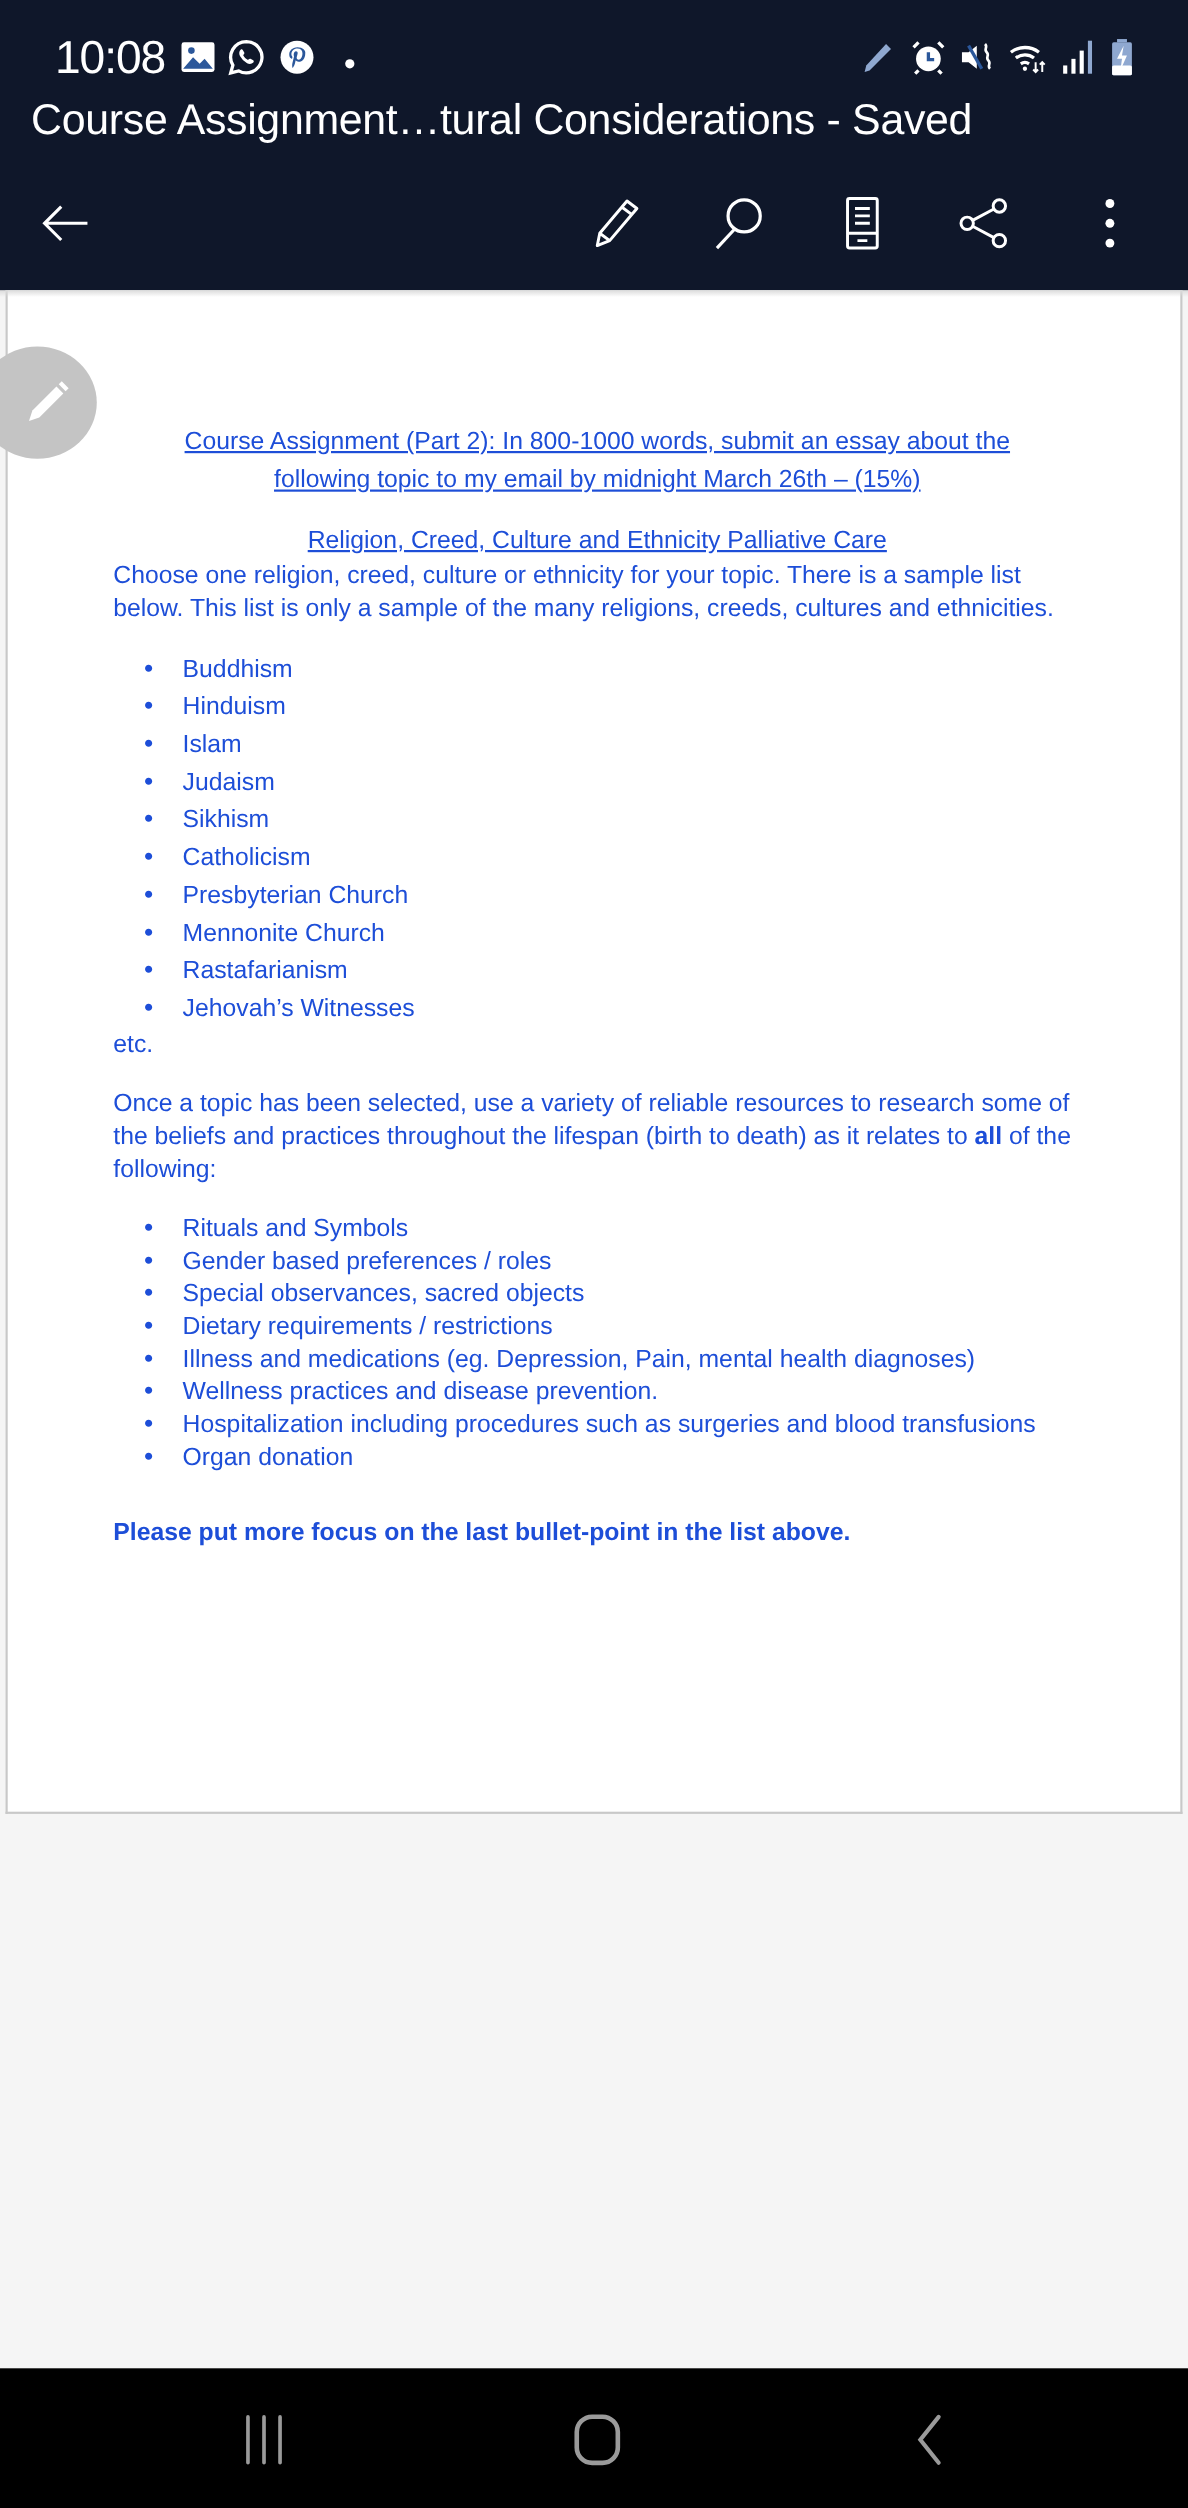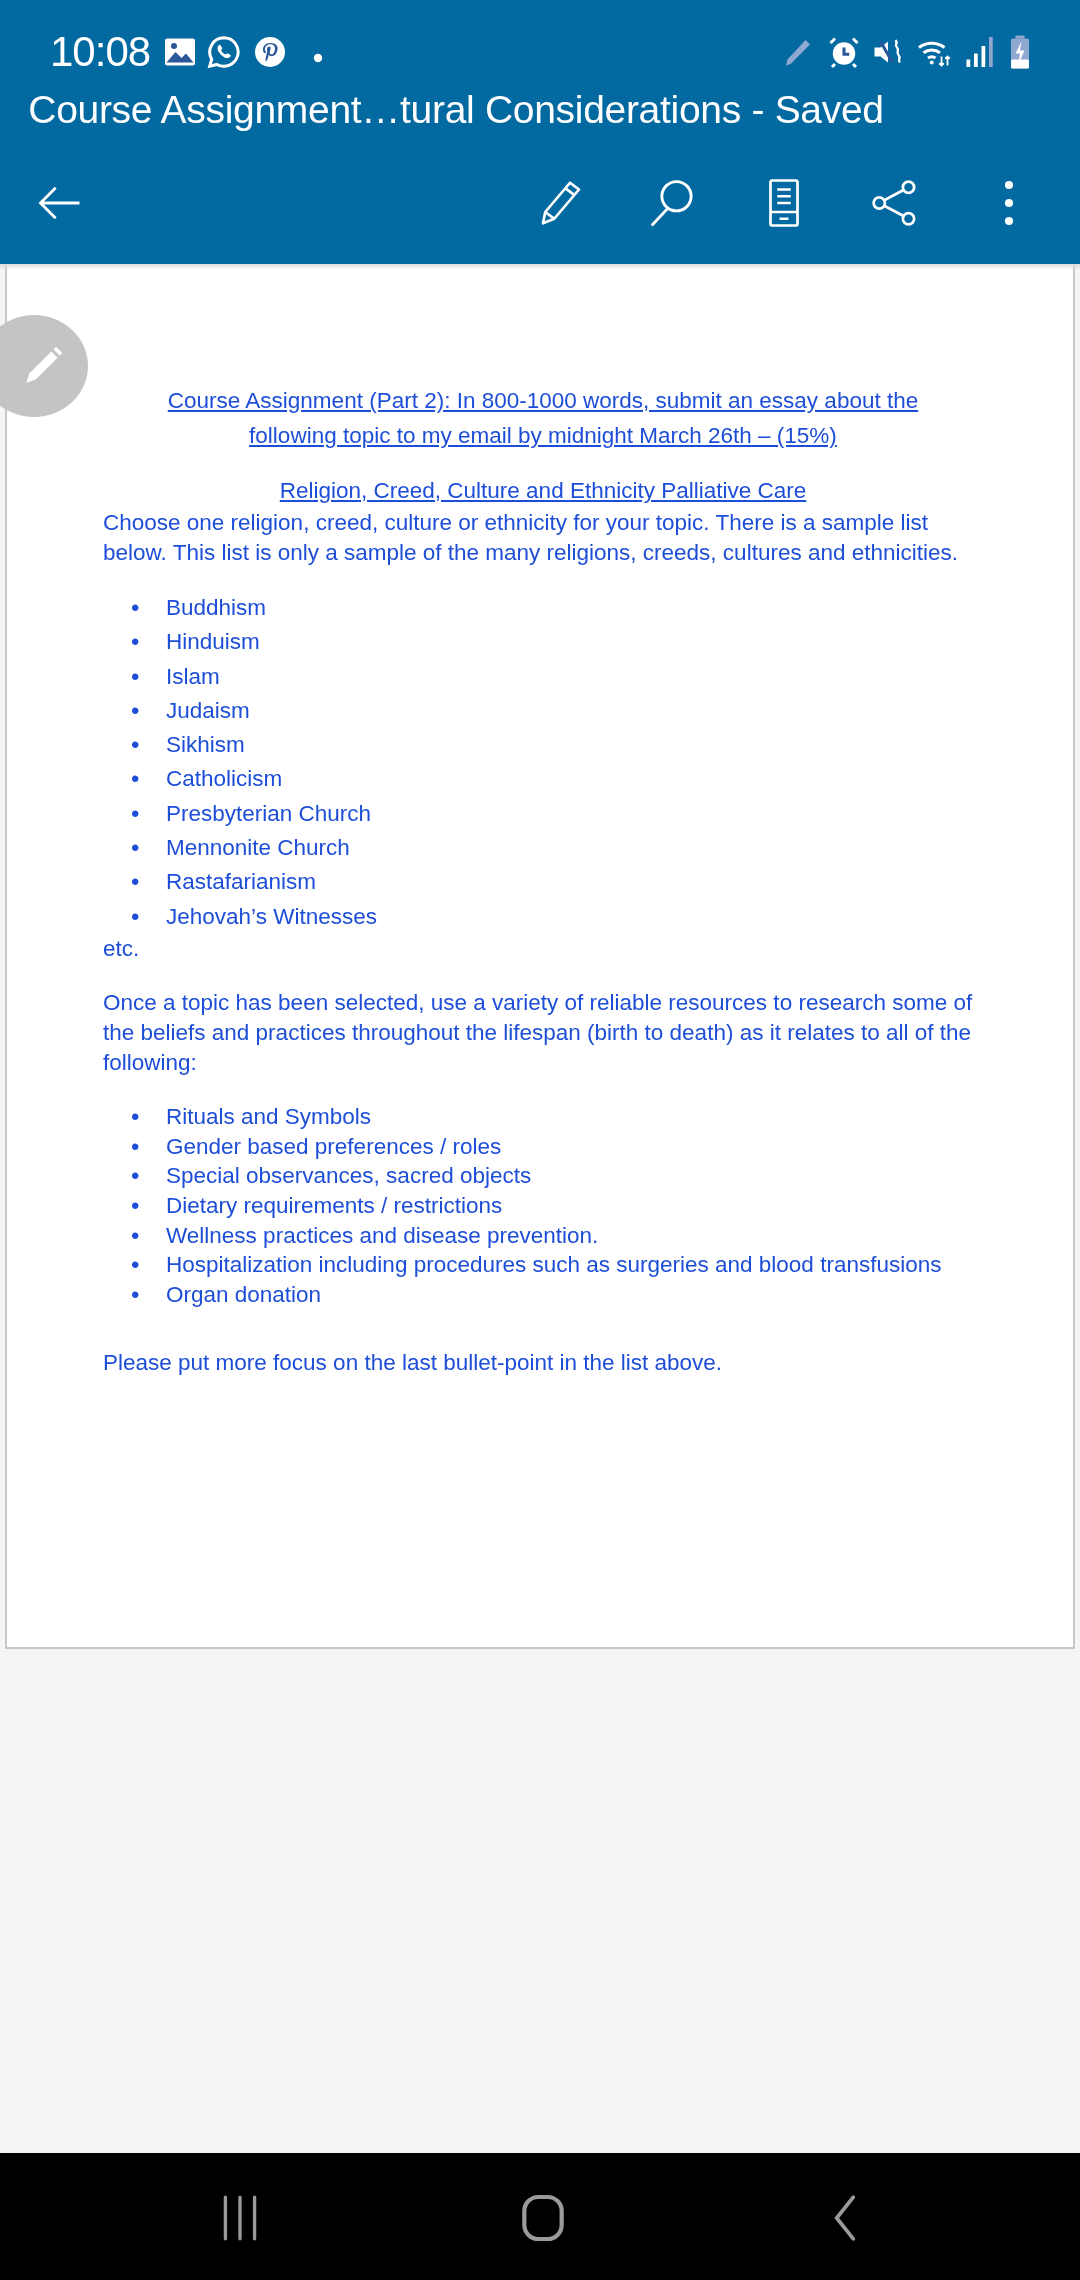--- a/index.html
+++ b/index.html
@@ -1,39 +1,39 @@
 <!DOCTYPE html>
 <html><head>
 <meta charset="utf-8">
 <style>
   * { box-sizing: border-box; margin: 0; padding: 0; }
   html, body { width: 1080px; height: 2280px; overflow: hidden; }
   body { background: #f5f5f5; font-family: "Liberation Sans", sans-serif; position: relative; }
 
-  .appbar { position: absolute; left: 0; top: 0; width: 1080px; height: 264px; background: #0369a1; color: #fff; }
+  .appbar { position: absolute; left: 0; top: 0; width: 1080px; height: 264px; background: #0f172a; color: #fff; }
   .statusbar { position: absolute; left: 0; top: 0; width: 1080px; height: 100px; }
   .time { position: absolute; left: 50px; top: 28px; font-size: 42px; font-family: "Liberation Sans", sans-serif; letter-spacing: -1px; }
   .sb-icon { position: absolute; top: 34px; width: 36px; height: 36px; }
   .title { position: absolute; left: 0; width: 912px; top: 88px; text-align: center; font-size: 39px; letter-spacing: -0.3px; }
   .toolbar-btn { position: absolute; top: 168px; width: 70px; height: 70px; display: flex; align-items: center; justify-content: center; cursor: pointer; }
 
   .page { position: absolute; left: 5px; top: 264px; width: 1070px; height: 1385px; background: #fff; border: 2px solid #c8c8c8; border-top: none; }
   .page-shadow { position: absolute; left: 0; top: 264px; width: 1080px; height: 6px; background: linear-gradient(#dcdcdc, rgba(255,255,255,0)); }
 
   .fab { position: absolute; left: -20px; top: 315px; width: 108px; height: 102px; border-radius: 50%; background: #c4c4c4; display: flex; align-items: center; justify-content: center; }
 
   .doc { position: absolute; left: 103px; top: 383px; width: 880px; font-family: "Liberation Sans", sans-serif; font-size: 22.5px; color: #1d4ed8; }
   .doc .center { text-align: center; text-decoration: underline; line-height: 35px; }
   .doc p { line-height: 30px; }
   .doc ul { list-style: none; }
   .doc li { position: relative; padding-left: 63px; }
   .doc li::before { content: "•"; position: absolute; left: 28px; top: 0; font-size: 24px; }
   .list1 li { line-height: 34.3px; }
   .list2 li { line-height: 29.7px; }
-  .bold { font-weight: normal; }
+  .bold { font-weight: bold; }
 
   .navbar { position: absolute; left: 0; top: 2153px; width: 1080px; height: 127px; background: #000; }
   .nav-btn { position: absolute; top: 20px; width: 90px; height: 90px; display: flex; align-items: center; justify-content: center; cursor: pointer; }
 </style>
 </head>
 <body>
 
 <div class="appbar">
   <div class="statusbar">
     <span class="time">10:08</span>
@@ -156,20 +156,21 @@
   </ul>
   <p>etc.</p>
 
   <p style="margin-top:24px"><span>Once a topic has been selected, use a variety of reliable resources to research some of the beliefs and practices throughout the lifespan (birth to death) as it relates to </span><span class="bold">all</span><span> of the following:</span></p>
 
   <ul class="list2" style="margin-top:24px">
     <li>Rituals and Symbols</li>
     <li>Gender based preferences / roles</li>
     <li>Special observances, sacred objects</li>
     <li>Dietary requirements / restrictions</li>
+    <li>Illness and medications (eg. Depression, Pain, mental health diagnoses)</li>
     <li>Wellness practices and disease prevention.</li>
     <li>Hospitalization including procedures such as surgeries and blood transfusions</li>
     <li>Organ donation</li>
   </ul>
 
   <p class="bold" style="margin-top:38px">Please put more focus on the last bullet-point in the list above.</p>
 </div>
 
 <div class="fab">
   <svg width="50" height="50" viewBox="0 0 24 24" style="margin-left:18px">

